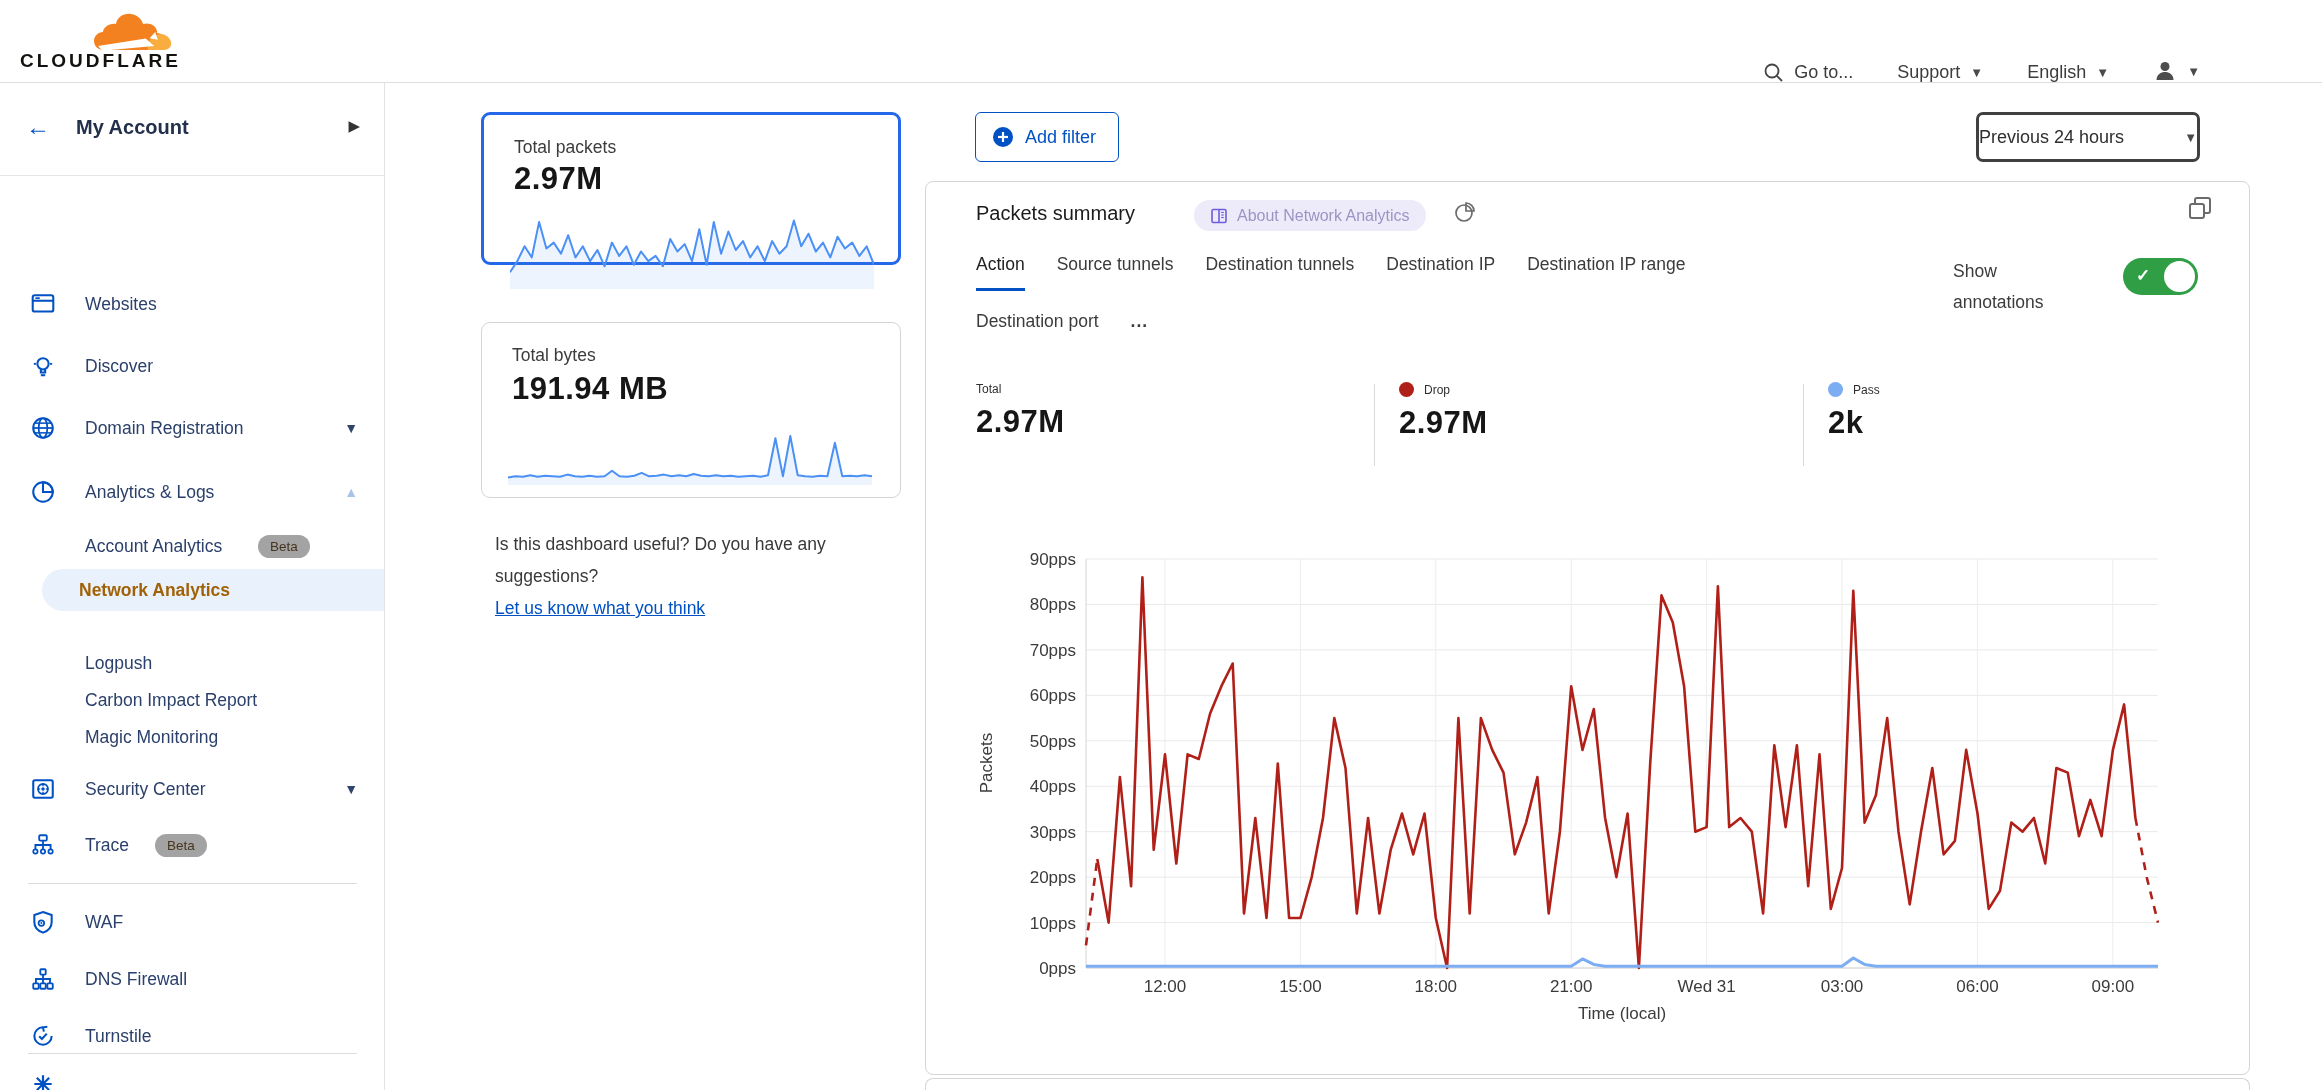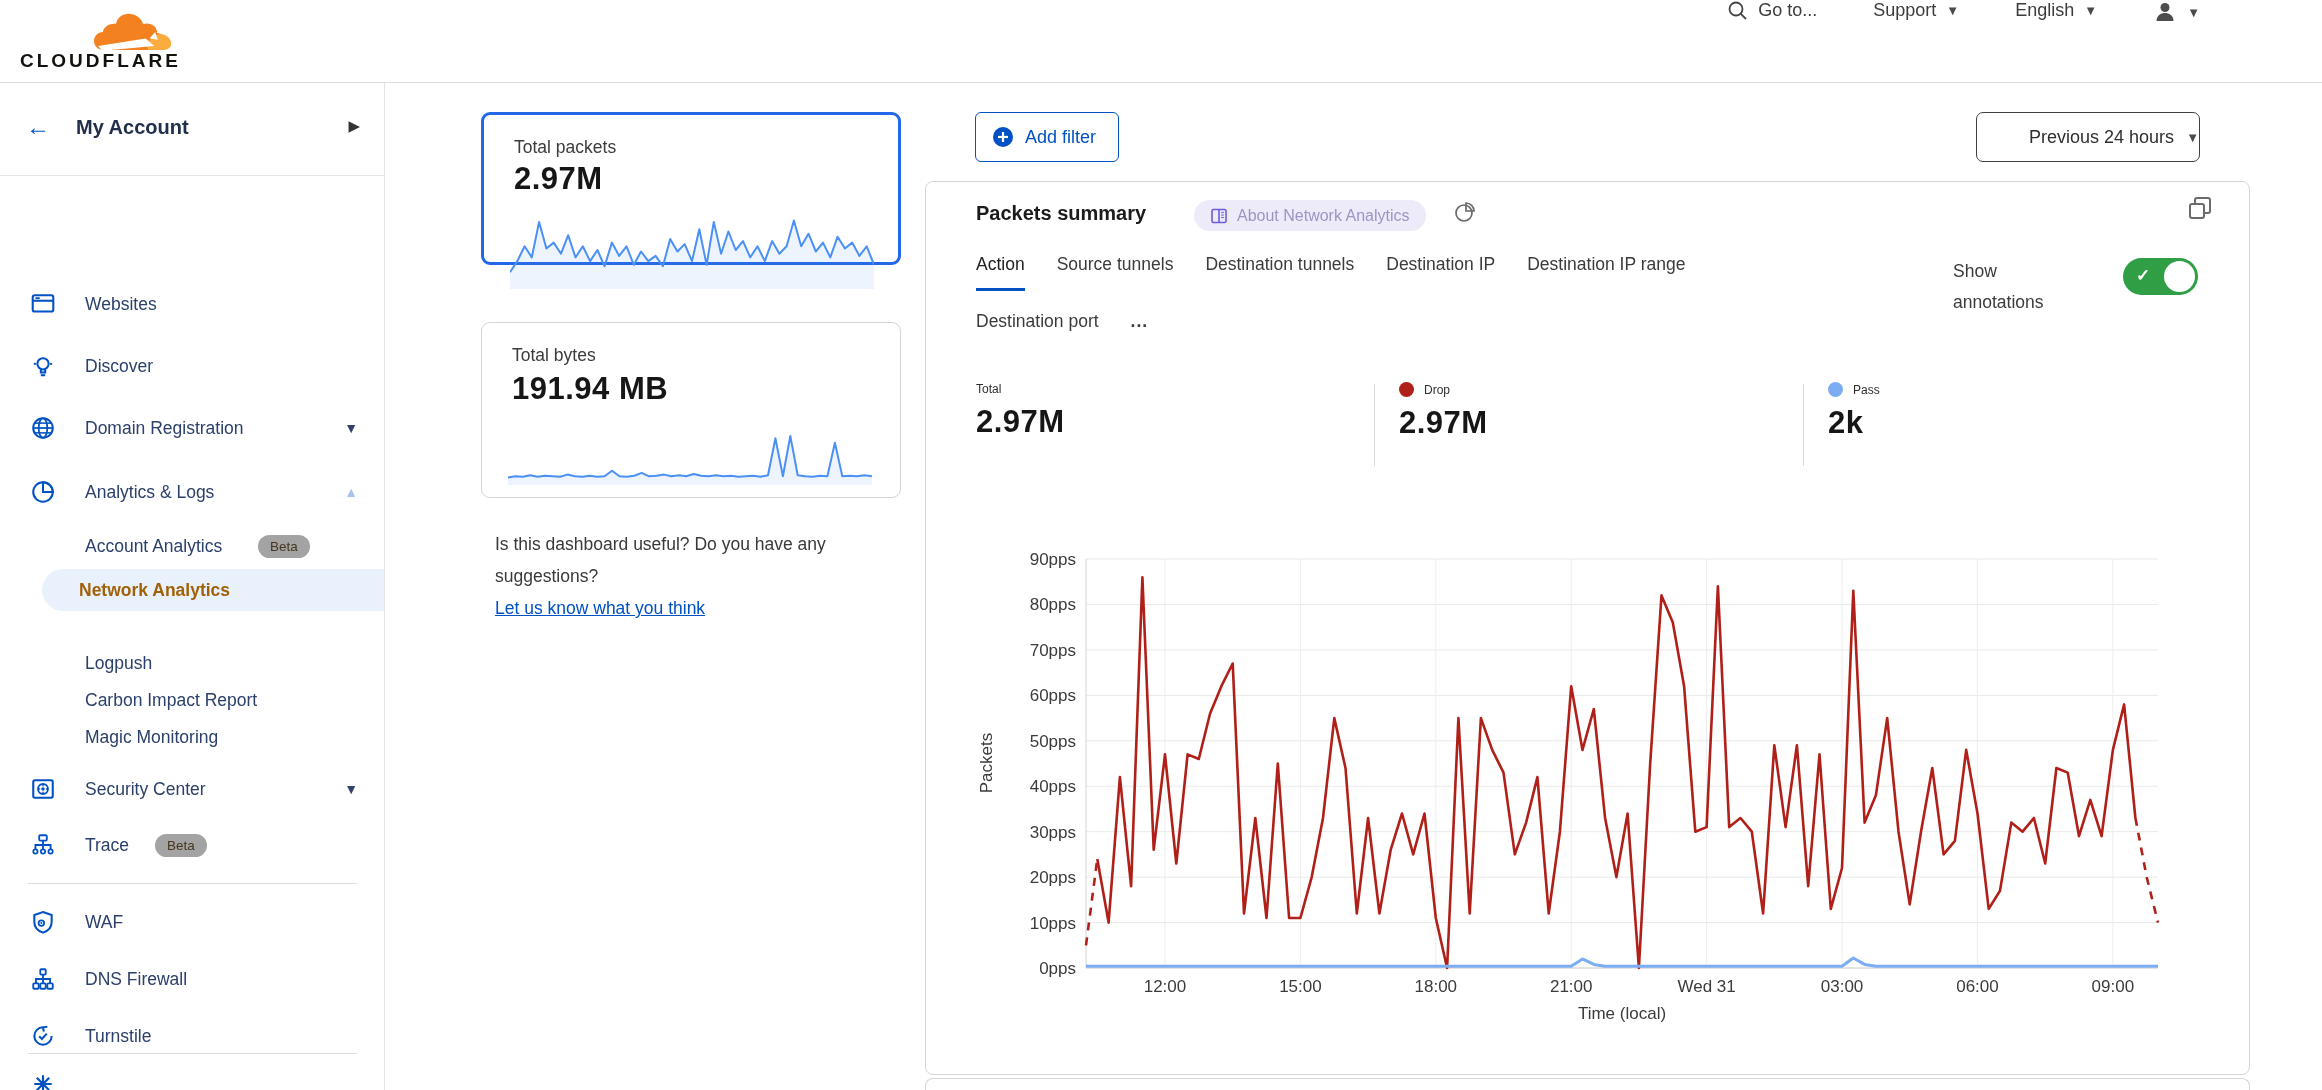--- a/index.html
+++ b/index.html
@@ -4,21 +4,21 @@
 <style>
   * { margin:0; padding:0; box-sizing:border-box; }
   html,body { background:#fff; }
   body { font-family:"Liberation Sans", sans-serif; color:#2b2b2b; }
   .screen { position:relative; width:2322px; height:1090px; overflow:hidden; background:#fff; }
 
   
   .topnav { position:absolute; left:0; top:0; width:2322px; height:83px; background:#fff; border-bottom:1px solid #dedede; z-index:5; }
   .brand { position:absolute; left:20px; top:6px; width:170px; height:70px; }
   .brand-text { position:absolute; left:0px; top:44px; font-size:19px; font-weight:900; letter-spacing:3px; color:#14120f; }
-  .nav-right { position:absolute; right:122px; top:0; height:83px; display:flex; align-items:flex-start; gap:56px; }
+  .nav-right { position:absolute; right:122px; top:0; height:83px; display:flex; align-items:flex-end; gap:44px; }
   .nav-item { display:flex; align-items:center; gap:10px; font-size:18px; color:#3c3c3c; cursor:pointer; }
   .caret { font-size:13px; color:#4a4a4a; }
 
   
   .sidebar { position:absolute; left:0; top:83px; width:385px; height:1007px; background:#fff; border-right:1px solid #e3e3e3; overflow:hidden; }
   .acct-row { position:absolute; left:0; top:0; width:100%; height:93px; border-bottom:1px solid #e5e5e5; }
   .back-arrow { position:absolute; left:26px; top:30px; color:#0051c3; font-size:24px; font-weight:bold; }
   .acct-title { position:absolute; left:76px; top:33px; font-size:20px; font-weight:bold; color:#22304c; }
   .acct-chevron { position:absolute; right:24px; top:34px; font-size:15px; color:#333; }
   .side-item { position:absolute; left:0; width:100%; height:50px; display:flex; align-items:center; cursor:pointer; }
@@ -38,25 +38,25 @@
   .stat-card.selected { border:3px solid #2467e8; }
   .stat-card.plain { border:1px solid #d5d5d5; }
   .stat-card .c-label { position:absolute; left:30px; font-size:17.5px; color:#3c3c3c; }
   .stat-card .c-value { position:absolute; left:30px; font-size:31px; font-weight:bold; color:#161616; letter-spacing:0.5px; }
   .feedback { position:absolute; left:482px; top:528px; width:430px; font-size:17.5px; color:#393939; line-height:32px;margin-left:13px; }
   .feedback a { color:#0051c3; text-decoration:underline; cursor:pointer; }
 
   
   .btn-addfilter { position:absolute; left:975px; top:112px; height:50px; padding:0 22px 0 16px; display:flex; align-items:center; gap:11px;
     border:1px solid #0051c3; border-radius:6px; background:#fff; color:#0051c3; font-size:18px; cursor:pointer; }
-  .btn-range { position:absolute; left:1976px; top:112px; width:224px; height:50px; display:flex; align-items:center; justify-content:flex-end; gap:12px;
-    border:1px solid #404040; border-radius:7px; background:#fff; color:#2f2f2f; font-size:18px; cursor:pointer; }
+  .btn-range { position:absolute; left:1976px; top:112px; width:224px; height:50px; display:flex; align-items:center; justify-content:space-between; gap:12px;
+    border:3px solid #404040; border-radius:7px; background:#fff; color:#2f2f2f; font-size:18px; cursor:pointer; }
   .panel { position:absolute; left:925px; top:181px; width:1325px; height:894px; border:1px solid #d5d5d5; border-radius:8px; background:#fff; }
   .panel2 { position:absolute; left:925px; top:1078px; width:1325px; height:30px; border:1px solid #d5d5d5; border-radius:8px 8px 0 0; border-bottom:none; background:#fff; }
-  .panel-title { position:absolute; left:50px; top:20px; font-size:20px; font-weight:bold; color:#1b1b1b; }
+  .panel-title { position:absolute; left:50px; top:20px; font-size:20px; font-weight:normal; color:#1b1b1b; }
   .about-pill { position:absolute; left:268px; top:18px; height:31px; display:flex; align-items:center; gap:9px; padding:0 16px;
     background:#edebfa; border-radius:16px; font-size:16px; color:#9b95c4; cursor:pointer; }
   .pie-btn { position:absolute; left:527px; top:18px; cursor:pointer; }
   .expand-btn { position:absolute; right:34px; top:12px; cursor:pointer; }
   .tabs { position:absolute; left:50px; top:72px; width:850px; display:flex; flex-wrap:wrap; column-gap:32px; row-gap:20px; }
   .tab { font-size:17.5px; color:#3b3b3b; padding-bottom:13px; cursor:pointer; white-space:nowrap; }
   .tab.active { color:#222; border-bottom:3px solid #0051c3; }
   .tab-more { font-size:17.5px; font-weight:bold; color:#3b3b3b; letter-spacing:1px; cursor:pointer; }
   .annot-label { position:absolute; left:1027px; top:74px; width:125px; font-size:17.5px; color:#3b3b3b; line-height:31px; }
   .toggle { position:absolute; left:1197px; top:76px; width:75px; height:37px; background:#2f9e44; border-radius:19px; cursor:pointer; }

